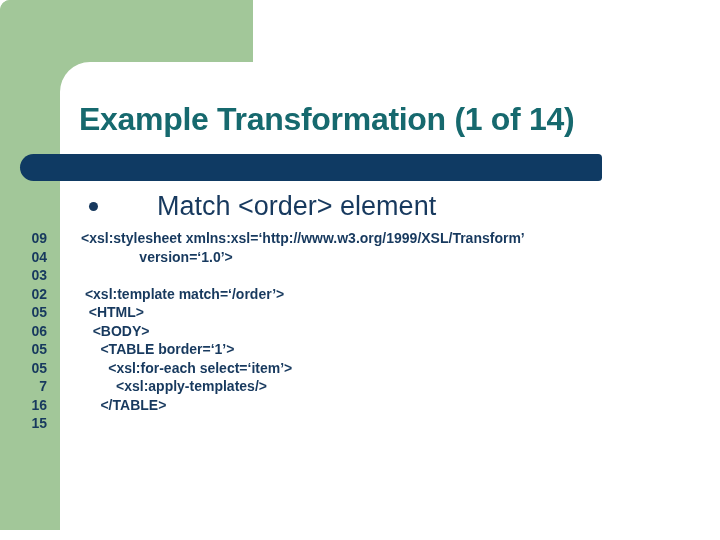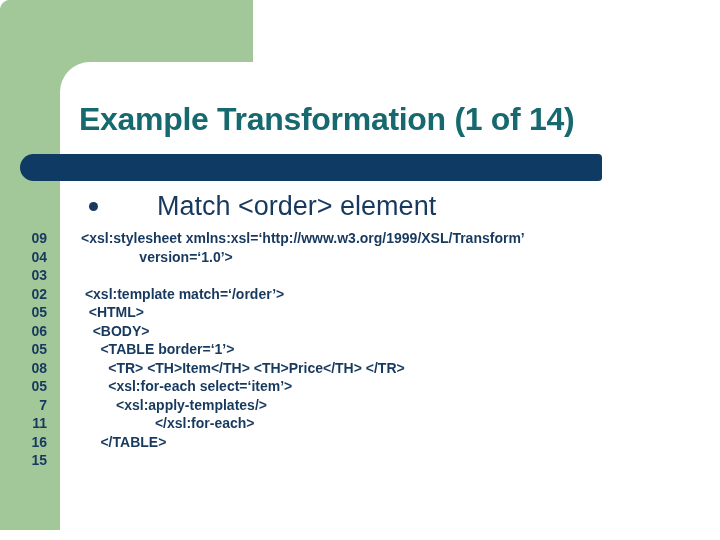--- a/index.html
+++ b/index.html
@@ -146,34 +146,26 @@
       </div>
       <div class="code-line">
         <span class="code-num">06</span>
         <span class="code-text">   &lt;BODY&gt;</span>
       </div>
       <div class="code-line">
         <span class="code-num">05</span>
         <span class="code-text">     &lt;TABLE border=‘1’&gt;</span>
       </div>
       <div class="code-line">
-        <span class="code-num">08</span>
-        <span class="code-text">       &lt;TR&gt; &lt;TH&gt;Item&lt;/TH&gt; &lt;TH&gt;Price&lt;/TH&gt; &lt;/TR&gt;</span>
-      </div>
-      <div class="code-line">
         <span class="code-num">05</span>
         <span class="code-text">       &lt;xsl:for-each select=‘item’&gt;</span>
       </div>
       <div class="code-line">
         <span class="code-num">7</span>
         <span class="code-text">         &lt;xsl:apply-templates/&gt;</span>
-      </div>
-      <div class="code-line">
-        <span class="code-num">11</span>
-        <span class="code-text">                   &lt;/xsl:for-each&gt;</span>
       </div>
       <div class="code-line">
         <span class="code-num">16</span>
         <span class="code-text">     &lt;/TABLE&gt;</span>
       </div>
       <div class="code-line">
         <span class="code-num">15</span>
       </div>
     </div>
 

